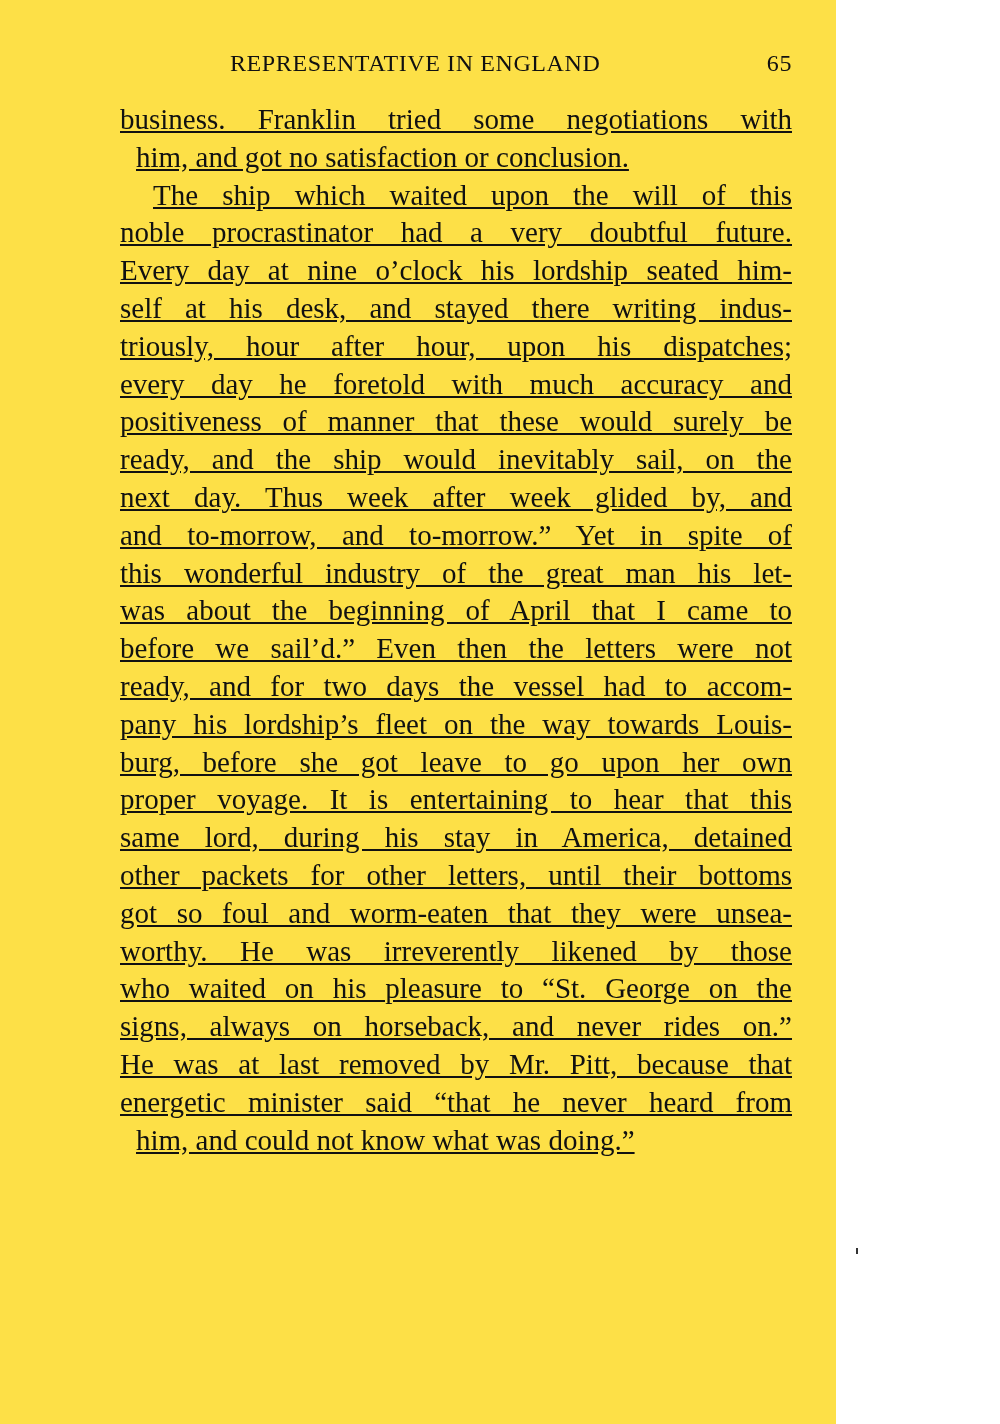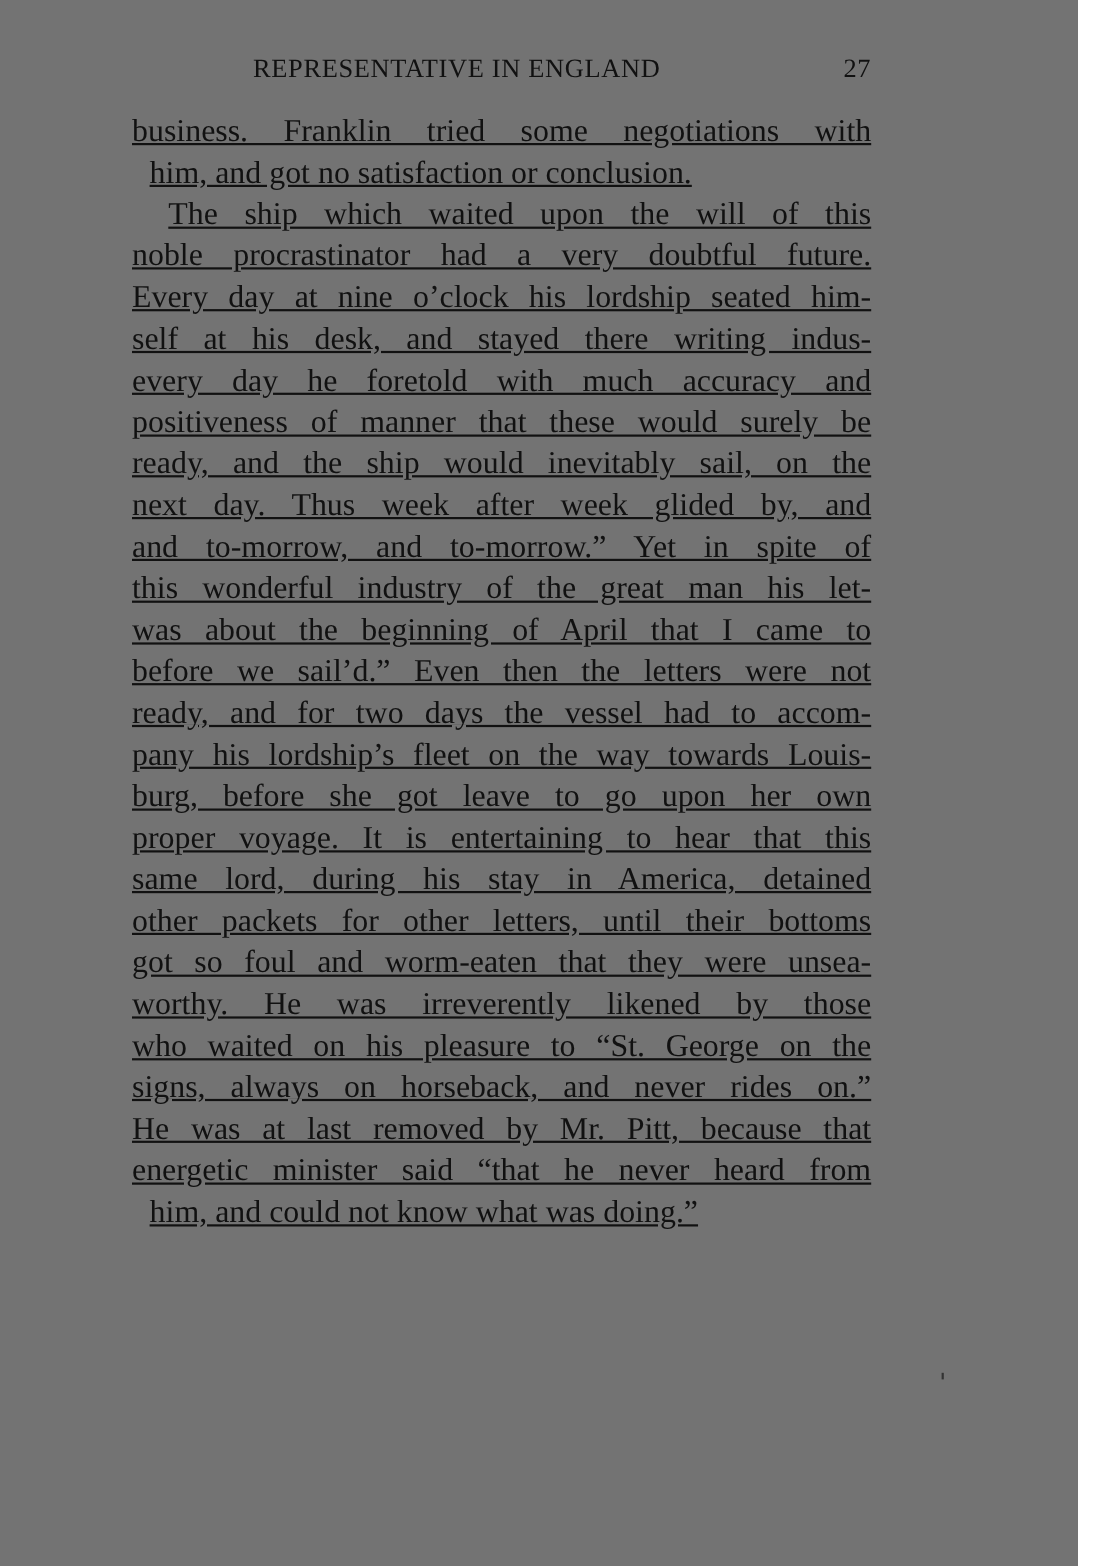--- a/index.html
+++ b/index.html
@@ -11,23 +11,23 @@
       width: 1000px;
       height: 1424px;
       position: relative;
       overflow: hidden;
       font-family: "Liberation Serif", "DejaVu Serif", serif;
       color: #111111;
     }
     .page {
       position: absolute;
       left: 0; top: 0;
-      width: 980px;
+      width: 836px;
       height: 1424px;
-      background: #737373;
+      background: #fde047;
     }
     .running-head {
       position: absolute;
       top: 50px;
       left: 120px;
       width: 672px;
       height: 34px;
       font-size: 24px;
       letter-spacing: 0.6px;
     }
@@ -73,35 +73,36 @@
       height: 6px;
       background: #333;
     }
   </style>
 </head>
 <body>
 
 <div class="page">
   <div class="running-head">
     <span class="running-title">REPRESENTATIVE IN ENGLAND</span>
-    <span class="page-number">27</span>
+    <span class="page-number">65</span>
   </div>
 
   <div class="body-text">
 
     <div>
       <span class="line">business.  Franklin tried some negotiations with</span>
       <span class="line last">him, and got no satisfaction or conclusion.</span>
     </div>
 
     <div>
       <span class="line indent">The ship which waited upon the will of this</span>
       <span class="line">noble procrastinator had a very doubtful future.</span>
       <span class="line">Every day at nine o’clock his lordship seated him-</span>
       <span class="line">self at his desk, and stayed there writing indus-</span>
+      <span class="line">triously, hour after hour, upon his dispatches;</span>
       <span class="line">every day he foretold with much accuracy and</span>
       <span class="line">positiveness of manner that these would surely be</span>
       <span class="line">ready, and the ship would inevitably sail, on the</span>
       <span class="line">next day.  Thus week after week glided by, and</span>
       <span class="line">and to-morrow, and to-morrow.”  Yet in spite of</span>
       <span class="line">this wonderful industry of the great man his let-</span>
       <span class="line">was about the beginning of April that I came to</span>
       <span class="line">before we sail’d.”  Even then the letters were not</span>
       <span class="line">ready, and for two days the vessel had to accom-</span>
       <span class="line">pany his lordship’s fleet on the way towards Louis-</span>

